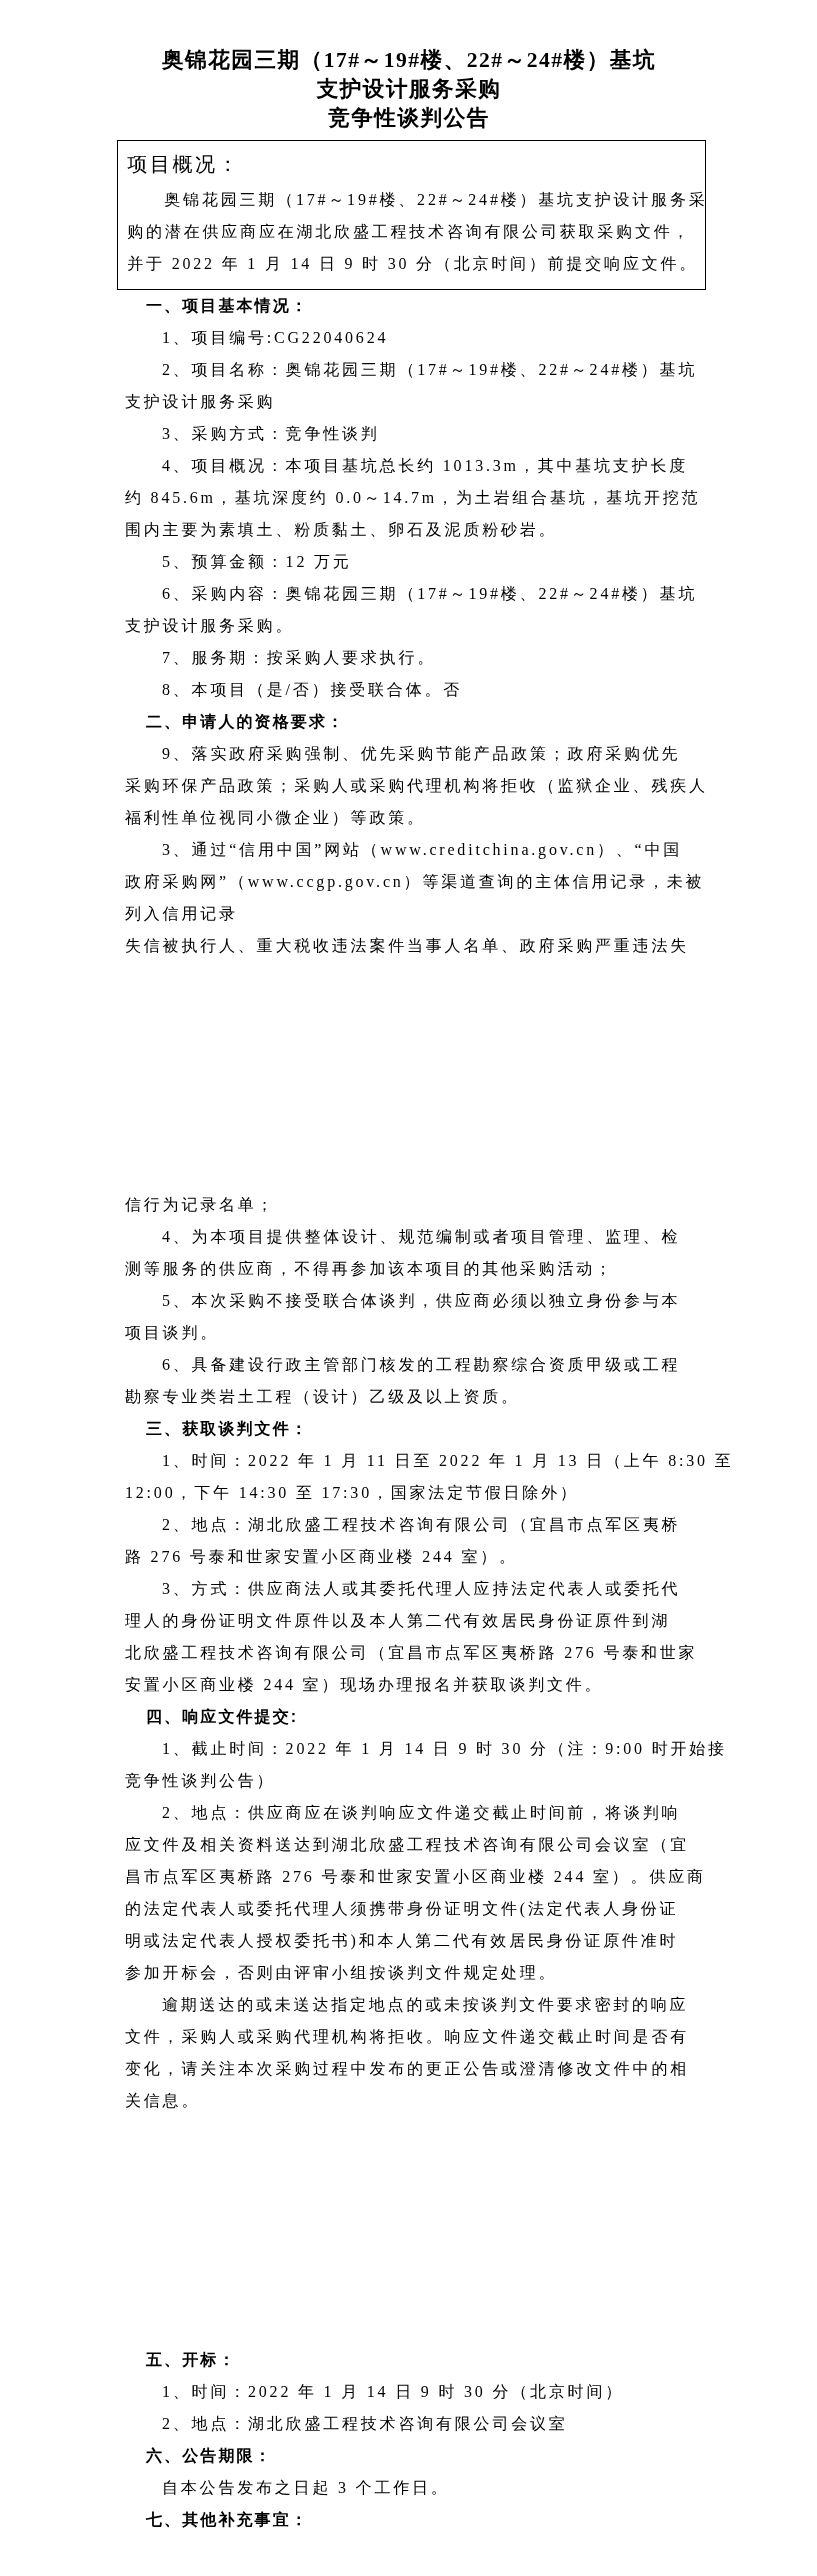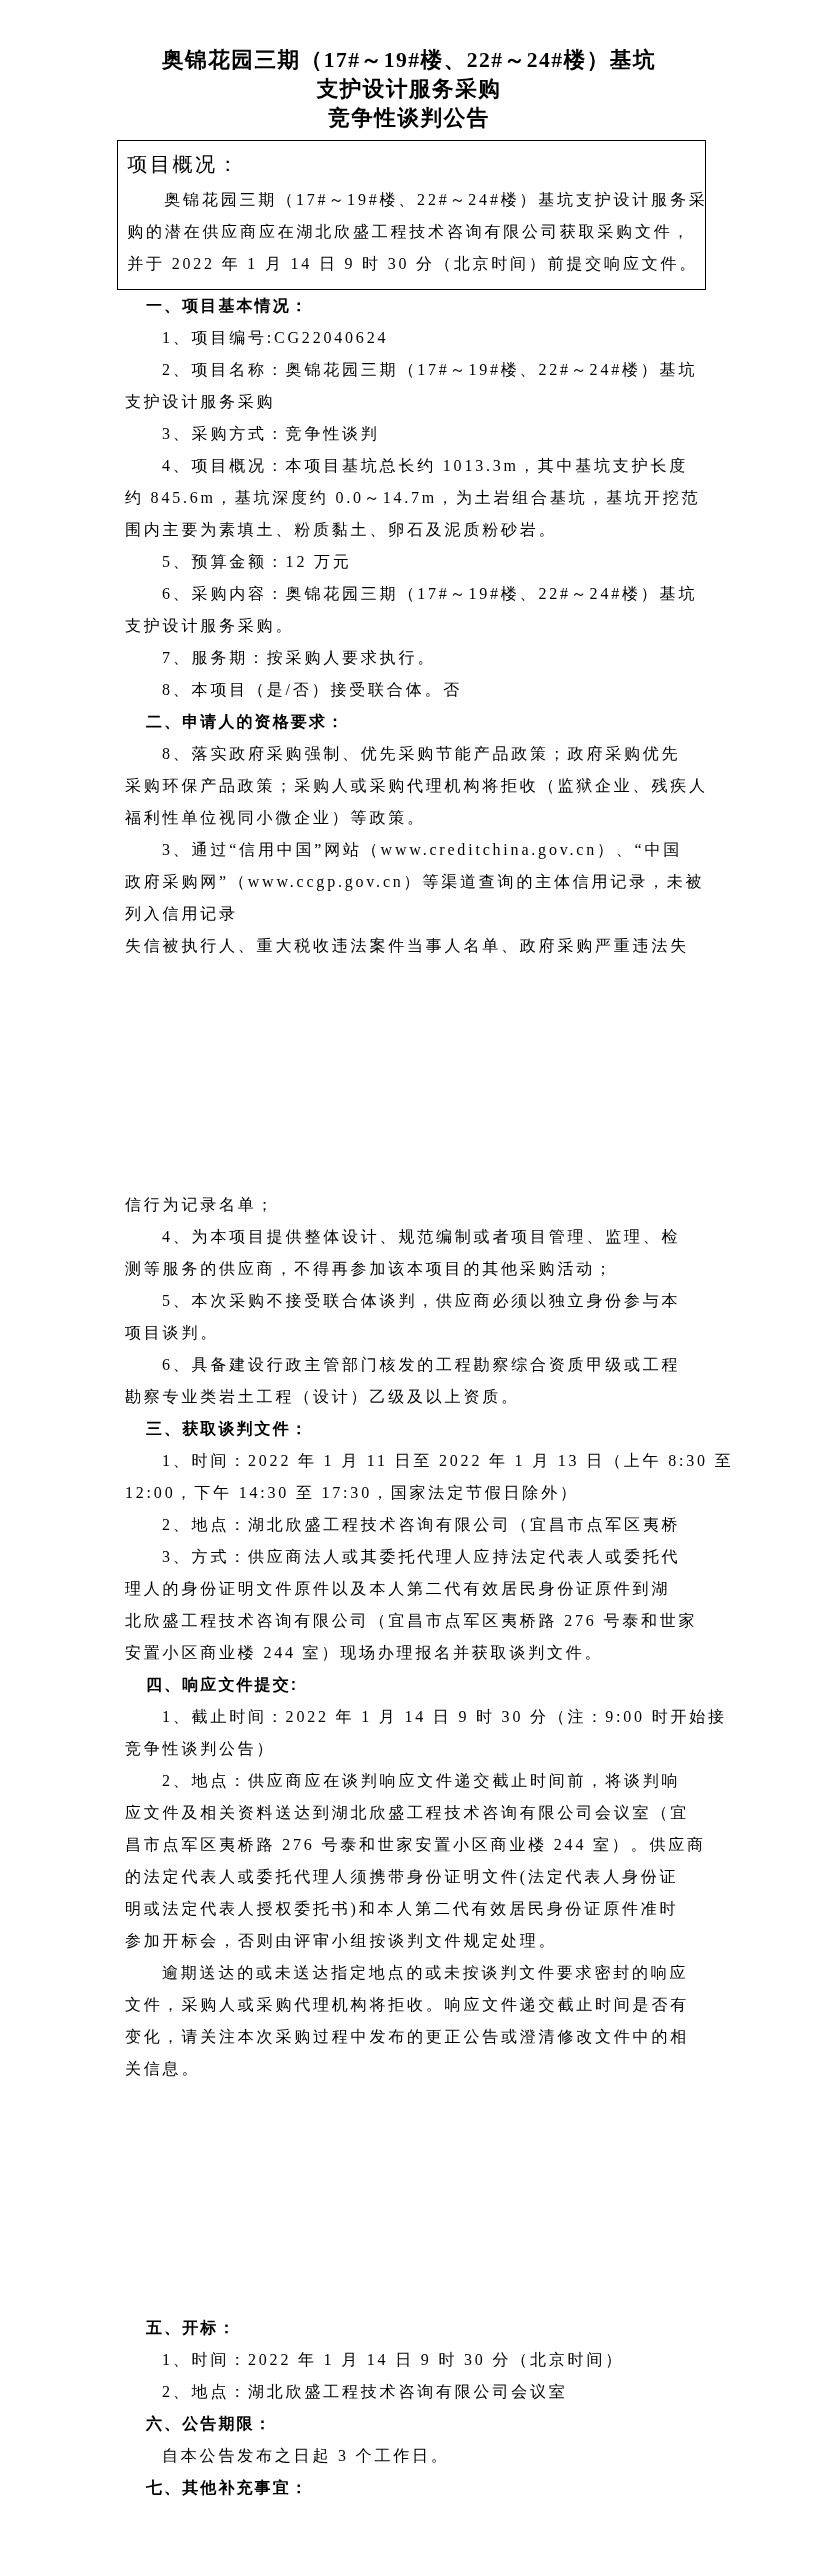--- a/index.html
+++ b/index.html
@@ -82,21 +82,21 @@
     <p class="ln i">4、项目概况：本项目基坑总长约 1013.3m，其中基坑支护长度</p>
     <p class="ln">约 845.6m，基坑深度约 0.0～14.7m，为土岩组合基坑，基坑开挖范</p>
     <p class="ln">围内主要为素填土、粉质黏土、卵石及泥质粉砂岩。</p>
     <p class="ln i">5、预算金额：12 万元</p>
     <p class="ln i">6、采购内容：奥锦花园三期（17#～19#楼、22#～24#楼）基坑</p>
     <p class="ln">支护设计服务采购。</p>
     <p class="ln i">7、服务期：按采购人要求执行。</p>
     <p class="ln i">8、本项目（是/否）接受联合体。否</p>
 
     <p class="ln h">二、申请人的资格要求：</p>
-    <p class="ln i">8、落实政府采购强制、优先采购节能产品政策；政府采购优先</p>
+    <p class="ln i">9、落实政府采购强制、优先采购节能产品政策；政府采购优先</p>
     <p class="ln">采购环保产品政策；采购人或采购代理机构将拒收（监狱企业、残疾人</p>
     <p class="ln">福利性单位视同小微企业）等政策。</p>
     <p class="ln i">3、通过“信用中国”网站（www.creditchina.gov.cn）、“中国</p>
     <p class="ln">政府采购网”（www.ccgp.gov.cn）等渠道查询的主体信用记录，未被</p>
     <p class="ln">列入信用记录</p>
     <p class="ln">失信被执行人、重大税收违法案件当事人名单、政府采购严重违法失</p>
 
     <div class="page-gap-1"></div>
 
     <p class="ln">信行为记录名单；</p>
@@ -104,20 +104,21 @@
     <p class="ln">测等服务的供应商，不得再参加该本项目的其他采购活动；</p>
     <p class="ln i">5、本次采购不接受联合体谈判，供应商必须以独立身份参与本</p>
     <p class="ln">项目谈判。</p>
     <p class="ln i">6、具备建设行政主管部门核发的工程勘察综合资质甲级或工程</p>
     <p class="ln">勘察专业类岩土工程（设计）乙级及以上资质。</p>
 
     <p class="ln h">三、获取谈判文件：</p>
     <p class="ln i">1、时间：2022 年 1 月 11 日至 2022 年 1 月 13 日（上午 8:30 至</p>
     <p class="ln">12:00，下午 14:30 至 17:30，国家法定节假日除外）</p>
     <p class="ln i">2、地点：湖北欣盛工程技术咨询有限公司（宜昌市点军区夷桥</p>
+    <p class="ln">路 276 号泰和世家安置小区商业楼 244 室）。</p>
     <p class="ln i">3、方式：供应商法人或其委托代理人应持法定代表人或委托代</p>
     <p class="ln">理人的身份证明文件原件以及本人第二代有效居民身份证原件到湖</p>
     <p class="ln">北欣盛工程技术咨询有限公司（宜昌市点军区夷桥路 276 号泰和世家</p>
     <p class="ln">安置小区商业楼 244 室）现场办理报名并获取谈判文件。</p>
 
     <p class="ln h">四、响应文件提交:</p>
     <p class="ln i">1、截止时间：2022 年 1 月 14 日 9 时 30 分（注：9:00 时开始接</p>
     <p class="ln">竞争性谈判公告）</p>
     <p class="ln i">2、地点：供应商应在谈判响应文件递交截止时间前，将谈判响</p>
     <p class="ln">应文件及相关资料送达到湖北欣盛工程技术咨询有限公司会议室（宜</p>

